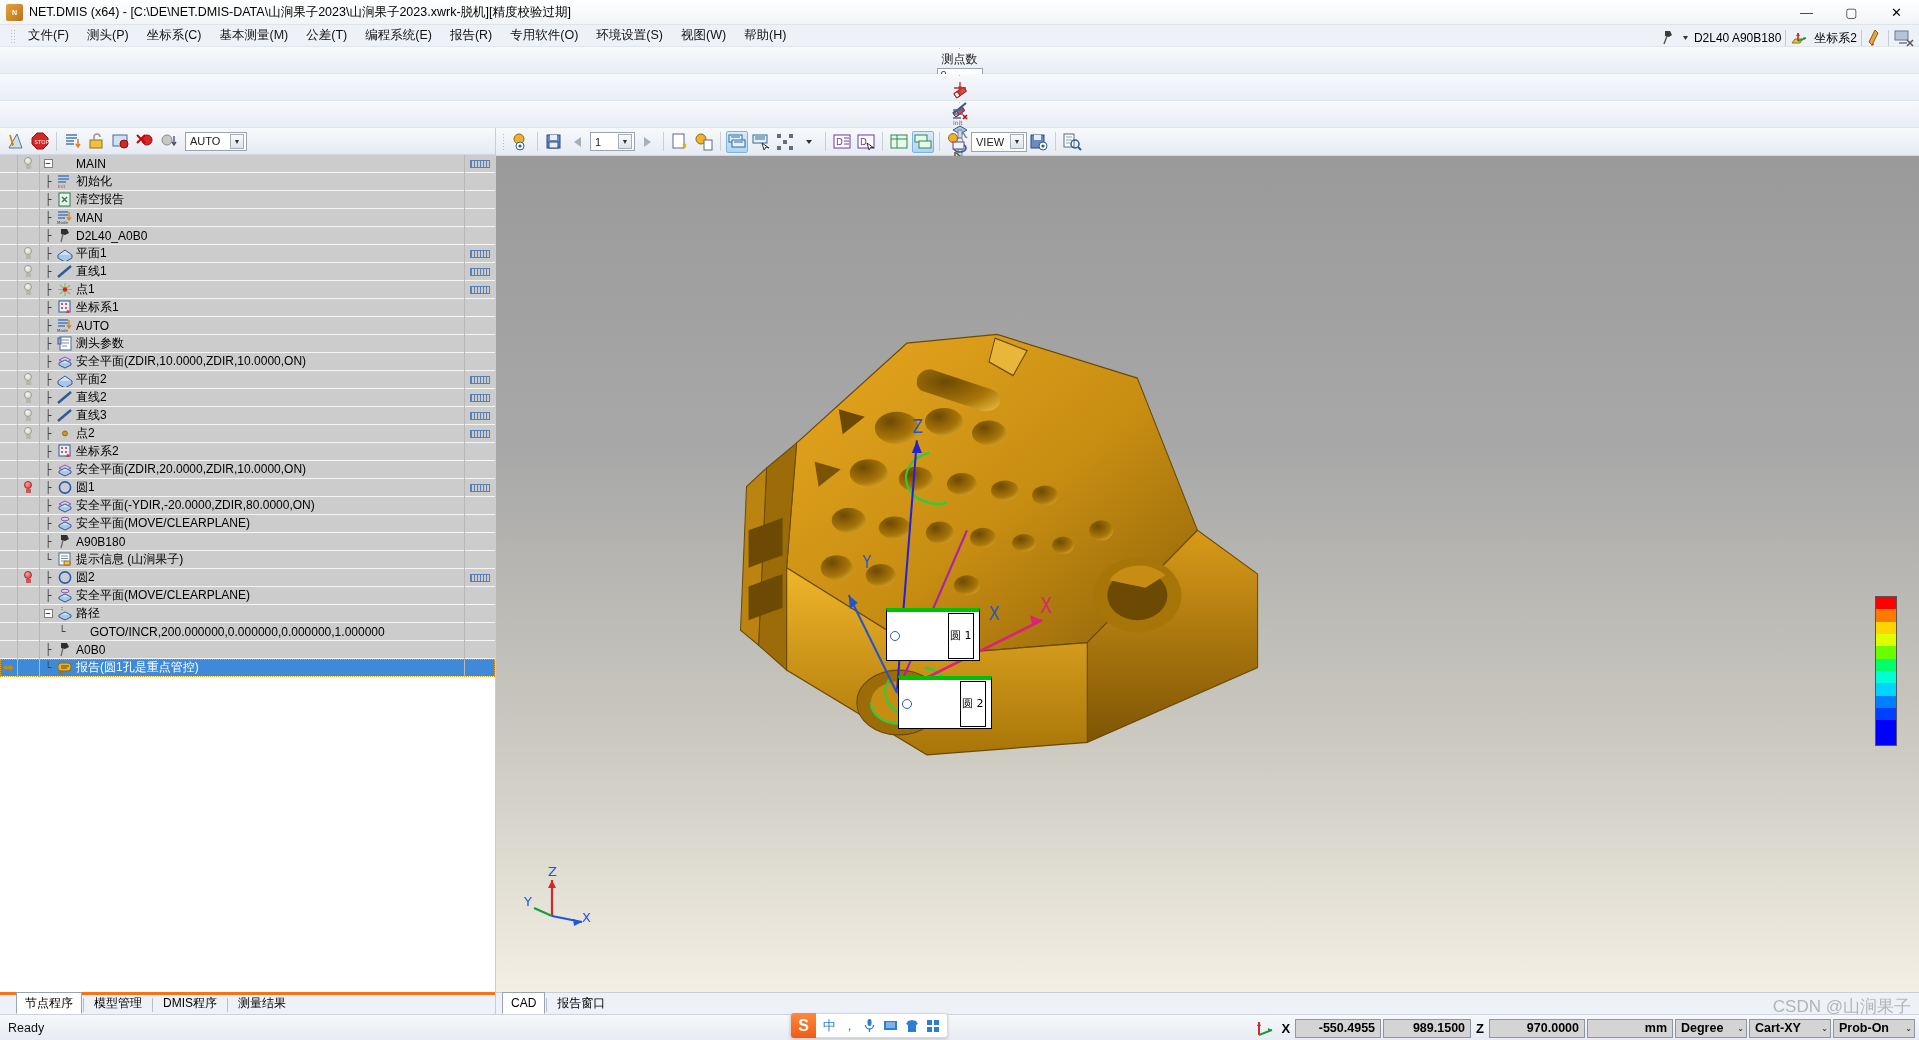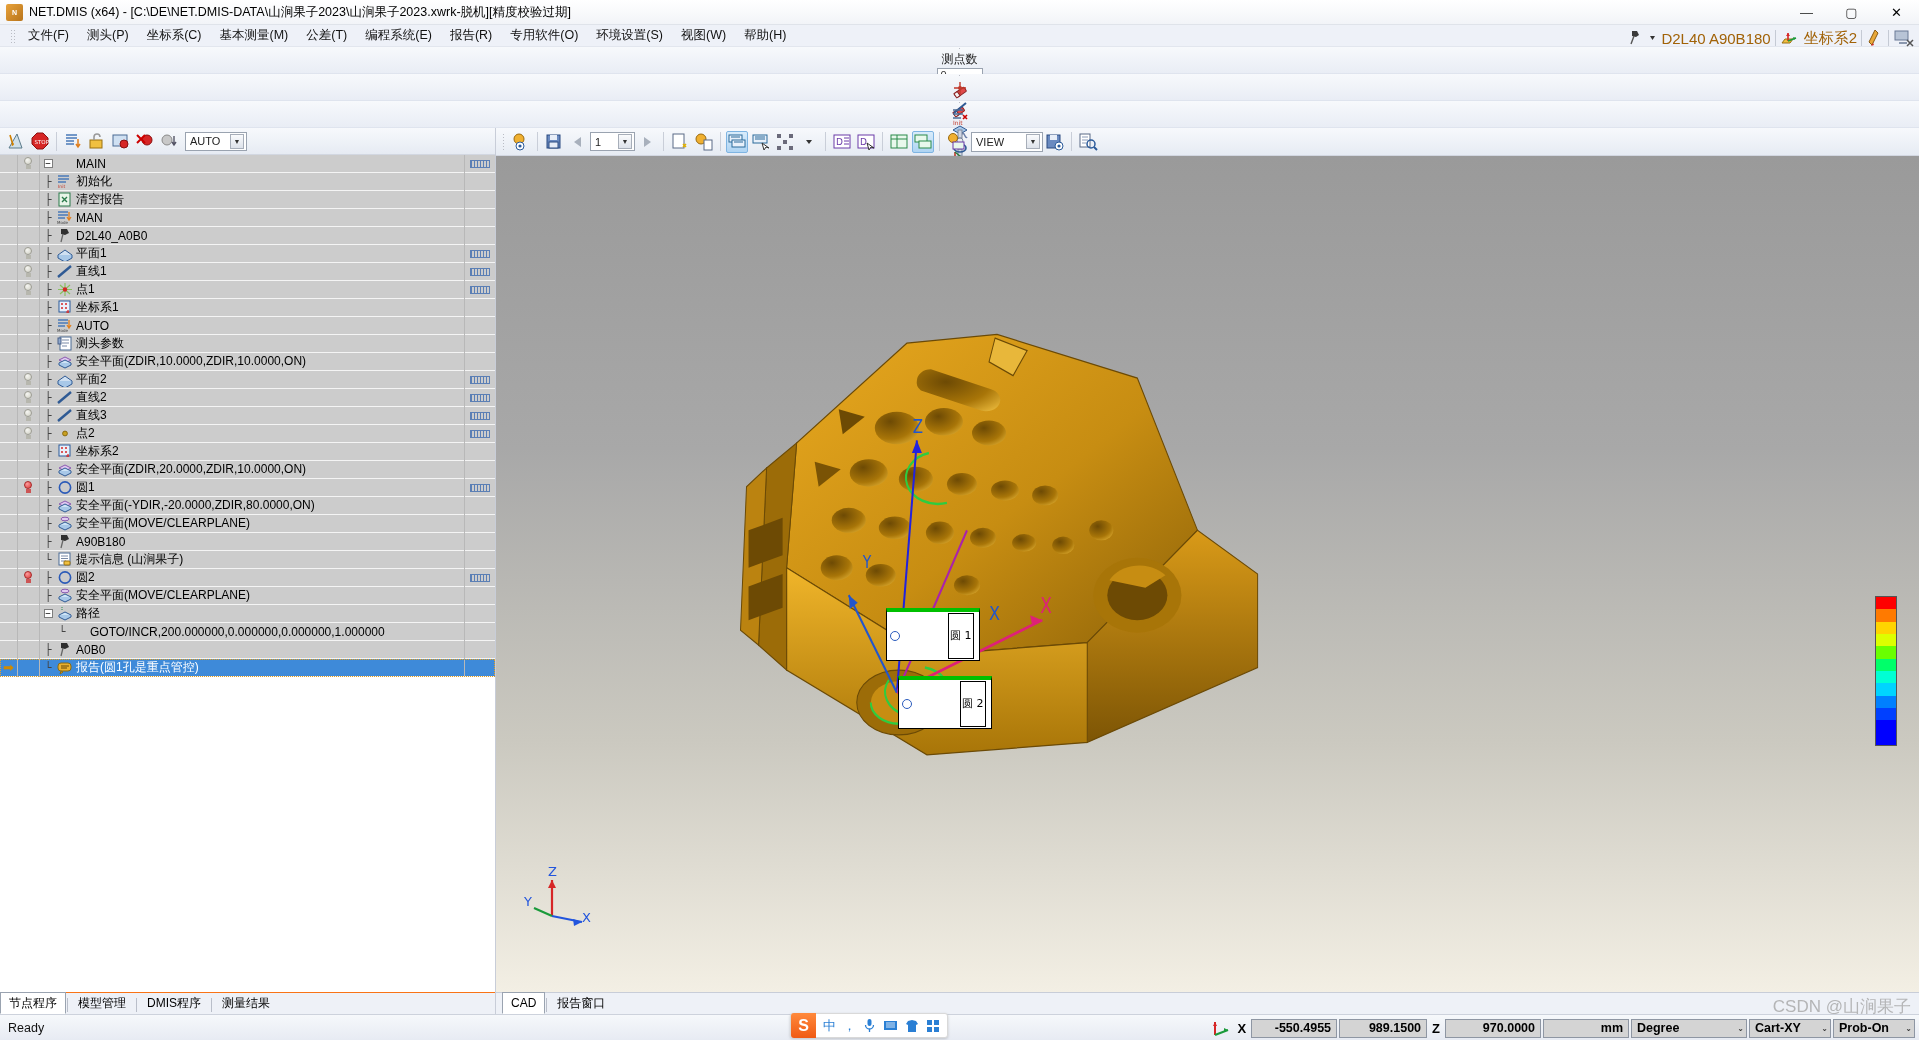--- a/index.html
+++ b/index.html
@@ -164,21 +164,21 @@
 
   .rowmark { width: 20px; height: 8px;
     background-image: repeating-linear-gradient(90deg,#5b7fb5 0 1px, transparent 1px 3px);
     border: 1px solid #5b7fb5; }
 
   .arrow-marker { color: #d08a00; font-size: 13px; }
 
   
   .lp-tabs {
     height: 22px; flex: 0 0 22px; display: flex; align-items: flex-end;
-    background: #eef1f7; border-top: 1px solid #f97316; padding-left: 0;
+    background: #eef1f7; border-top: 3px solid #f97316; padding-left: 16px;
   }
   .ltab {
     padding: 2px 8px; font-size: 12px; border: 1px solid transparent;
     color: #000; line-height: 16px;
   }
   .ltab.active { background: #fff; border: 1px solid #9aa3b0; border-bottom-color: #fff; }
   .ltab-sep { width: 1px; height: 14px; background: #b9bec9; margin: 0 1px 2px 1px; }
 
   
   .rightpane { flex: 1 1 auto; display: flex; flex-direction: column; min-width: 0; }
@@ -301,21 +301,21 @@
     width: 17px; height: 17px; border-radius: 50%; background: #3aa0e8; color: #fff;
     font-size: 13px; display: flex; align-items: center; justify-content: center;
     margin-left: 4px;
   }
   .watermark {
     position: absolute; right: 8px; bottom: 22px;
     font-size: 17px; color: rgba(160,160,160,.75);
     font-family: "Liberation Sans", sans-serif;
     pointer-events: none;
   }
-  .hdr-txt { font-size: 15px; color: #a16207; white-space: nowrap; }
+  .hdr-txt { font-size: 12px; color: #000000; white-space: nowrap; }
 </style>
 </head>
 <body>
 
 <div id="app">
 
   <div class="titlebar">
     <div class="tb-icon">N</div>
     <div class="tb-title">NET.DMIS (x64) - [C:\DE\NET.DMIS-DATA\山涧果子2023\山涧果子2023.xwrk-脱机][精度校验过期]</div>
     <div class="winbtns">
@@ -1601,21 +1601,21 @@
               <rect x="6" y="9" width="12" height="7" fill="#e8f8ec" stroke="#2a8a4a"></rect>
             </svg>
         </div>
         <div class="tsep"></div>
         <div class="tbtn">
           <svg class="ic" width="20" height="20" viewBox="0 0 20 20">
               <circle cx="7" cy="6" r="4.5" fill="#f0b030" stroke="#9a6a10"></circle>
               <rect x="7" y="10" width="11" height="7" fill="#e8f8ec" stroke="#6a3aa8"></rect>
             </svg>
         </div>
-        <div class="tcombo" style="width:72px;height:20px;margin-left:3px">
+        <div class="tcombo" style="width:56px;height:20px;margin-left:3px">
           <span>VIEW</span>
           <span class="arr">▼</span>
         </div>
         <div class="tbtn">
           <svg class="ic" width="20" height="20" viewBox="0 0 20 20">
               <rect x="2" y="3" width="13" height="13" fill="#6a8ac0" stroke="#2a4a80"></rect>
               <rect x="5" y="3" width="7" height="5" fill="#e8eef8"></rect>
               <circle cx="14" cy="14" r="4" fill="#fff" stroke="#2a5a9a"></circle>
               <circle cx="14" cy="14" r="1.6" fill="#2a5a9a"></circle>
             </svg>
@@ -1759,21 +1759,21 @@
           <path d="M5 5 l-2 4 4 0 z" fill="#d62626"></path>
         <path d="M5 18 L18 13" stroke="#1a9a3a" stroke-width="2"></path>
           <path d="M18 13 l-4 -2 0 4 z" fill="#1a9a3a"></path>
       </svg>
       <span class="sb-axis">X</span>
       <div class="sb-field" style="width:80px">-550.4955</div>
       <div class="sb-field" style="width:88px">989.1500</div>
       <span class="sb-axis">Z</span>
       <div class="sb-field" style="width:96px">970.0000</div>
       <div class="sb-field" style="width:86px">mm</div>
-      <div class="sb-combo" style="width:116px">
+      <div class="sb-combo" style="width:72px">
         <span class="cv">Degree</span>
         <span class="ca" style="margin-left:auto">⌄</span>
       </div>
       <div class="sb-combo" style="width:82px">
         <span class="cv">Cart-XY</span>
         <span class="ca" style="margin-left:auto">⌄</span>
       </div>
       <div class="sb-combo" style="width:82px">
         <span class="cv">Prob-On</span>
         <span class="ca" style="margin-left:auto">⌄</span>

